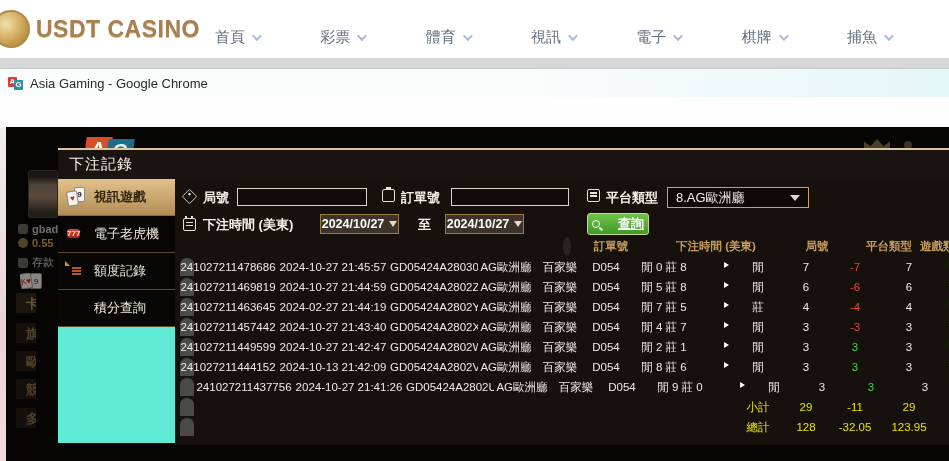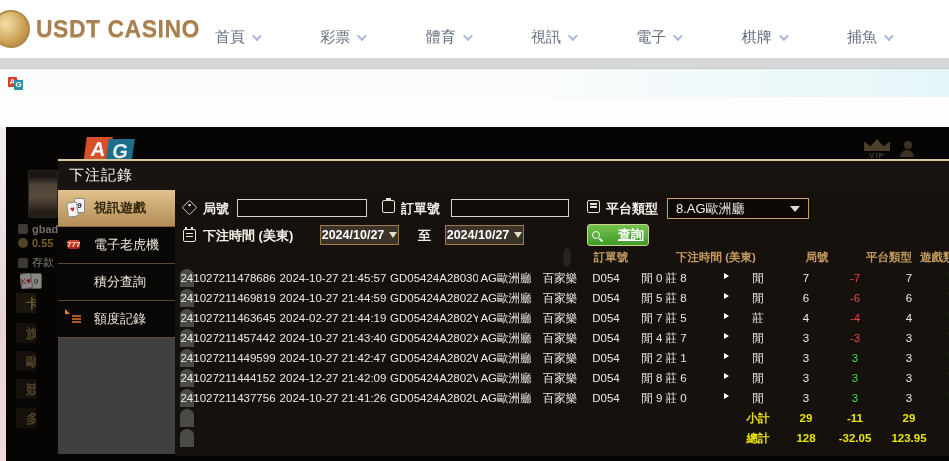--- a/index.html
+++ b/index.html
@@ -68,21 +68,21 @@
     transform:skewX(-8deg); color:#e8f2f6; font-weight:bold; font-size:20px; text-align:center; line-height:25px;}
   .ag-sub { position:absolute; left:52px; top:22px; font-size:6px; letter-spacing:1px; color:#6a5f55; }
   #vip-ic { left:860px; top:12px; width:34px; color:#4e3f2a; text-align:center; }
   .crown { width:26px; height:12px; margin:0 auto; background:#4e3f2a;
     clip-path:polygon(0 100%,0 20%,25% 60%,50% 0,75% 60%,100% 20%,100% 100%); }
   .vip-label { font-size:8px; font-weight:bold; letter-spacing:1px; color:#4e3f2a; }
   #user-ic { left:900px; top:14px; width:16px; height:16px; }
   .head { width:8px; height:8px; border-radius:50%; background:#3e3225; margin:0 auto; }
   .body { width:14px; height:7px; border-radius:7px 7px 0 0; background:#3e3225; margin-top:1px; }
   
-  #modal { left:58px; top:32px; width:891px; height:295px; background:#404040;
+  #modal { left:58px; top:21px; width:891px; height:295px; background:#5eead4;
     border-top:2px solid #d9c69c; }
   #modal-title-bar { left:0; top:0; width:891px; height:29px; background:#191410;
     display:flex; align-items:center; padding-left:11px; }
   #modal-title { color:#f4f0ea; font-size:15px; letter-spacing:1px; }
   
   #menu { left:0; top:29px; width:117px; }
   .menu-item { position:relative; height:37px; display:flex; align-items:center; gap:7px;
     padding-left:9px; background:#090705; border-bottom:1px solid #5e4a26;
     color:#efe7da; font-size:13px; cursor:pointer; white-space:nowrap; }
   .menu-item.active { background:linear-gradient(180deg,#e3c18d,#b28d55); color:#34260f; font-weight:bold;
@@ -149,21 +149,21 @@
   #bet-table { position:absolute; left:5px; top:58px; width:774px; overflow:hidden; }
   .trow { display:flex; height:19px; }
   .trow.head { background:#27251f; }
   .trow.body { background:#4a4a47; border-top:1px solid #151412; }
   .tcell { flex:none; font-size:11.5px; color:#eceae6; text-align:center; line-height:19px;
     overflow:hidden; white-space:nowrap; }
   .trow.head .tcell { color:#c79c5e; font-weight:bold; font-size:11.5px; }
   .val-red { color:#e84545 !important; }
   .val-green { color:#43d943 !important; }
   .val-status { color:#2ee52e !important; }
-  .val-total { color:#e8e400 !important; font-weight:bold; }
+  .val-total { color:#e8e400 !important; font-weight:normal; }
   .play-btn { width:13px; height:13px; margin:3px auto; border-radius:50%; background:#dd1f1f;
     position:relative; cursor:pointer; }
   .play-btn:after { content:""; position:absolute; left:5px; top:3.5px;
     border-left:5px solid #fff; border-top:3px solid transparent; border-bottom:3px solid transparent; }
   .faint-name { position:absolute; color:rgba(200,170,120,.16); font-size:14px; font-weight:bold; }
 </style>
 </head>
 <body>
 
 <div id="topbar" class="abs">
@@ -202,20 +202,21 @@
       </div>
     </div>
 </div>
 
 <div id="gap" class="abs"></div>
 <div id="titlebar" class="abs">
   <div class="favicon">
     <div class="fav-a">A</div>
       <div class="fav-g">G</div>
   </div>
+  <div id="window-title">Asia Gaming - Google Chrome</div>
 </div>
 <div id="urlrow" class="abs">
   <div id="urlfield" class="abs">
     <span class="lock"></span>
     <span id="url-text">gci.2hhapi.com/agingame/pcv2/index.jsp?</span>
   </div>
 </div>
 
 <div id="agview" class="abs">
 
@@ -273,26 +274,26 @@
             <span class="card-b">9</span>
             <span class="card-f">♥</span>
           </span>
           <span>視訊遊戲</span>
         </div>
         <div class="menu-item">
           <span class="mi-icon"><span class="slot-ic">777</span></span>
           <span>電子老虎機</span>
         </div>
         <div class="menu-item">
+          <span class="mi-icon"><span class="doc-ic"></span></span>
+          <span>額度記錄</span>
+        </div>
+        <div class="menu-item">
           <span class="mi-icon"><span class="diamond-ic"></span></span>
           <span>積分查詢</span>
-        </div>
-        <div class="menu-item">
-          <span class="mi-icon"><span class="doc-ic"></span></span>
-          <span>額度記錄</span>
         </div>
       </div>
 
     <div id="content" class="abs">
 
       <span class="fic tag-ic abs" style="left:8px; top:11px;"></span>
       <span class="flabel" style="left:28px; top:10px;">局號</span>
       <input class="finput" style="left: 62px; top: 9px; width: 130px;" value="">
       <span class="fic clip-ic abs" style="left:207px; top:10px;"></span>
       <span class="flabel" style="left:226px; top:10px;">訂單號</span>
@@ -398,35 +399,35 @@
             <span class="tcell" style="width: 76px;">閒 2 莊 1</span>
             <span class="tcell" style="width: 34px;"><span class="play-btn"></span></span>
             <span class="tcell" style="width: 44px;">閒</span>
             <span class="tcell" style="width: 52px;">3</span>
             <span class="tcell val-green" style="width: 46px;">3</span>
             <span class="tcell" style="width: 62px;">3</span>
             <span class="tcell val-status" style="width: 50px;">已結算</span>
           </div>
           <div class="trow body">
             <span class="tcell" style="width: 96px;">241027211444152</span>
-            <span class="tcell" style="width: 114px;">2024-12-27 21:42:09</span>
+            <span class="tcell" style="width: 114px;">2024-10-13 21:42:09</span>
             <span class="tcell" style="width: 88px;">GD05424A2802V</span>
             <span class="tcell" style="width: 56px;">AG歐洲廳</span>
             <span class="tcell" style="width: 52px;">百家樂</span>
             <span class="tcell" style="width: 40px;">D054</span>
             <span class="tcell" style="width: 76px;">閒 8 莊 6</span>
             <span class="tcell" style="width: 34px;"><span class="play-btn"></span></span>
             <span class="tcell" style="width: 44px;">閒</span>
             <span class="tcell" style="width: 52px;">3</span>
             <span class="tcell val-green" style="width: 46px;">3</span>
             <span class="tcell" style="width: 62px;">3</span>
             <span class="tcell val-status" style="width: 50px;">已結算</span>
           </div>
           <div class="trow body">
-            <span class="tcell" style="width: 96px;">241027211437756</span>
+            <span class="tcell" style="width: 96px; margin-left: 16px;">241027211437756</span>
             <span class="tcell" style="width: 114px;">2024-10-27 21:41:26</span>
             <span class="tcell" style="width: 88px;">GD05424A2802U</span>
             <span class="tcell" style="width: 56px;">AG歐洲廳</span>
             <span class="tcell" style="width: 52px;">百家樂</span>
             <span class="tcell" style="width: 40px;">D054</span>
             <span class="tcell" style="width: 76px;">閒 9 莊 0</span>
             <span class="tcell" style="width: 34px;"><span class="play-btn"></span></span>
             <span class="tcell" style="width: 44px;">閒</span>
             <span class="tcell" style="width: 52px;">3</span>
             <span class="tcell val-green" style="width: 46px;">3</span>

